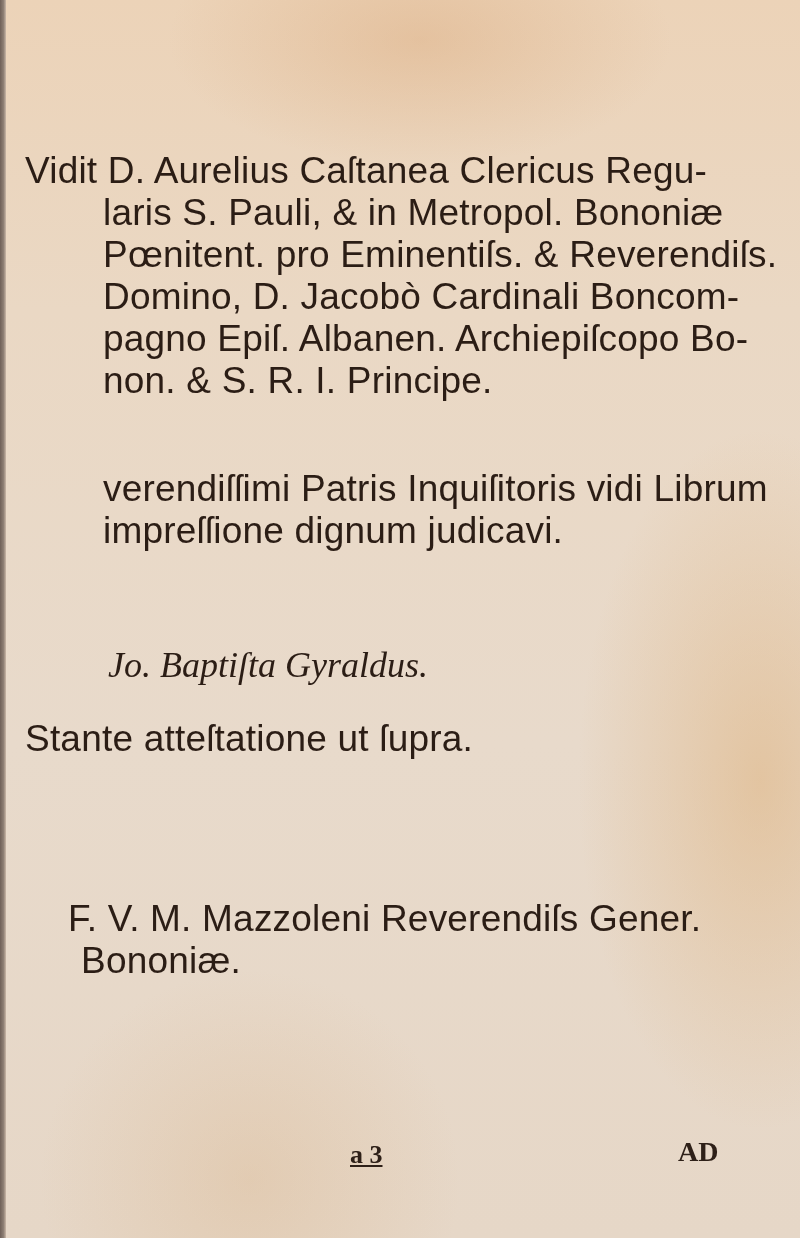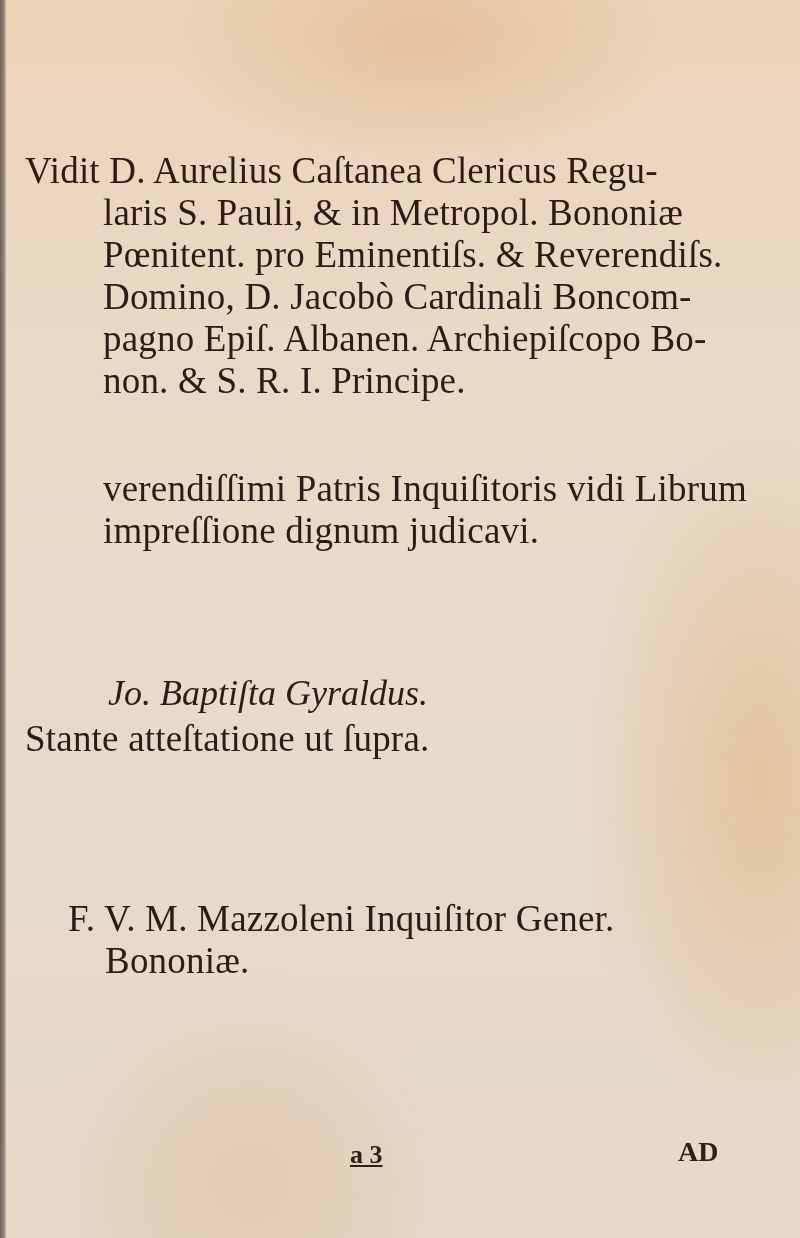--- a/index.html
+++ b/index.html
@@ -28,21 +28,21 @@
     .spine {
       position: absolute;
       left: 0; top: 0;
       width: 6px; height: 1238px;
       background: linear-gradient(90deg, #6f6058 0%, #8f8075 60%, #cbb8a8 100%);
     }
     .paragraph {
       position: absolute;
       left: 0;
       width: 660px;
-      font-family: Liberation Serif, serif;
+      font-family: Liberation Sans, sans-serif;
       font-size: 37px;
       line-height: 42px;
       letter-spacing: 0.2px;
       color: #2b1d15;
     }
     .line {
       white-space: nowrap;
       display: block;
     }
     .first { padding-left: 25px; }
@@ -77,27 +77,27 @@
     <span class="line cont">Pœnitent. pro Eminentiſs. &amp; Reverendiſs.</span>
     <span class="line cont">Domino, D. Jacobò Cardinali Boncom-</span>
     <span class="line cont">pagno Epiſ. Albanen. Archiepiſcopo Bo-</span>
     <span class="line cont">non. &amp; S. R. I. Principe.</span>
   </div>
 
   <div class="paragraph" style="top:468px;">
     <span class="line cont">verendiſſimi Patris Inquiſitoris vidi Librum</span>
     <span class="line cont">impreſſione dignum judicavi.</span>
   </div>
-  <div class="sig" style="left:108px; top:672px;font-family:Liberation Serif, serif;">Jo. Baptiſta Gyraldus.</div>
+  <div class="sig" style="left:108px; top:644px;font-family:Liberation Serif, serif;">Jo. Baptiſta Gyraldus.</div>
 
   <div class="paragraph" style="top:718px;">
     <span class="line first">Stante atteſtatione ut ſupra.</span>
   </div>
 
 
   <div class="paragraph" style="top:898px;">
-    <span class="line" style="padding-left:68px;">F. V. M. Mazzoleni Inquiſitor Gener.</span>
-    <span class="line" style="padding-left:105px;">Bononiæ.</span>
+    <span class="line" style="padding-left:68px;">F. V. M. Mazzoleni Reverendiſs Gener.</span>
+    <span class="line" style="padding-left:81px;">Bononiæ.</span>
   </div>
 
   <div class="footer-mark" style="left:350px; top:1140px;text-decoration:underline;">a 3</div>
   <div class="footer-mark" style="left:678px; top:1136px; font-size:28px;">AD</div>
 </div>
 
 </body></html>

